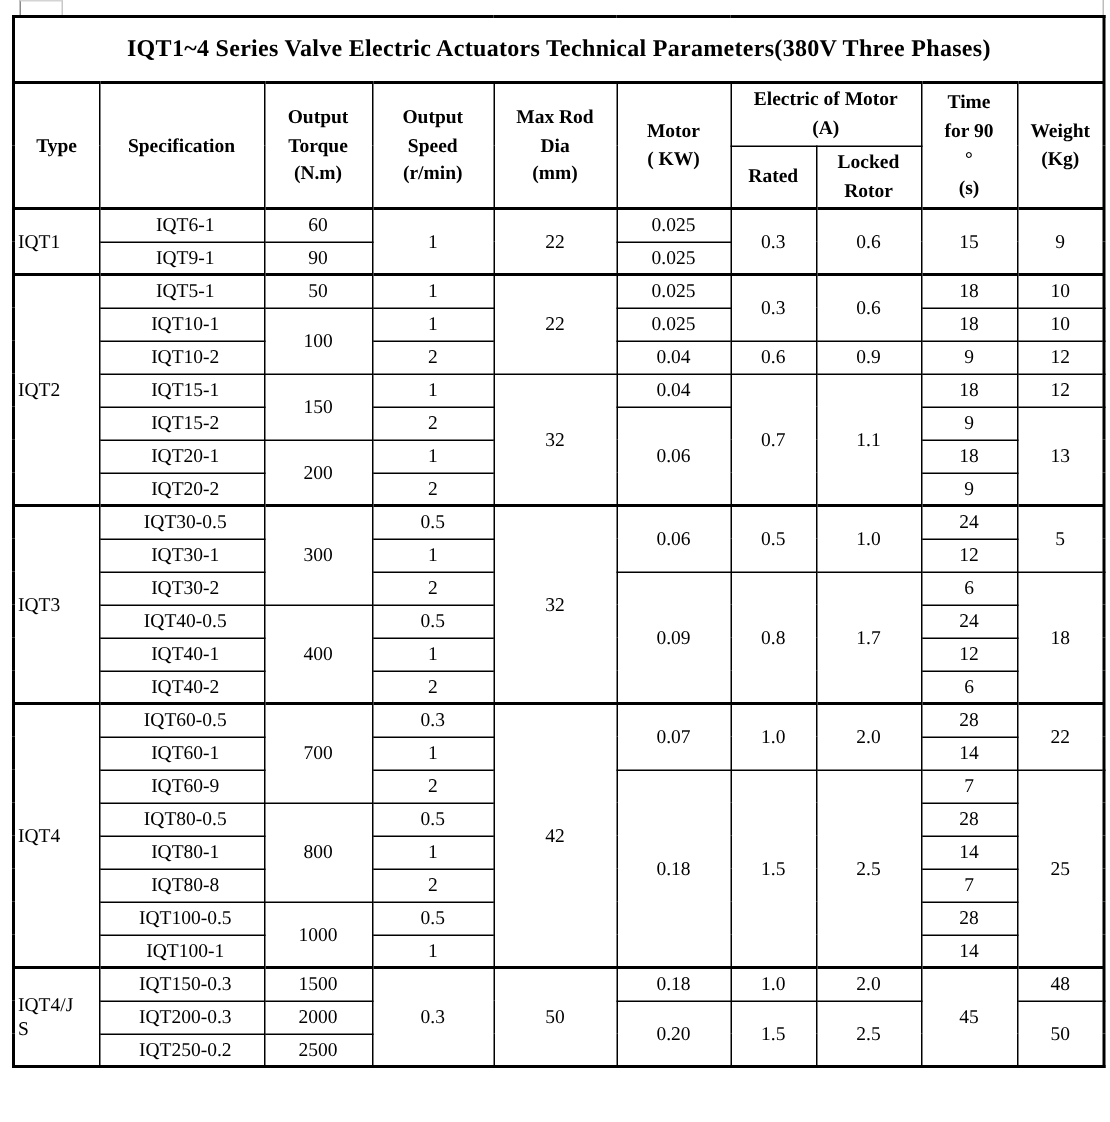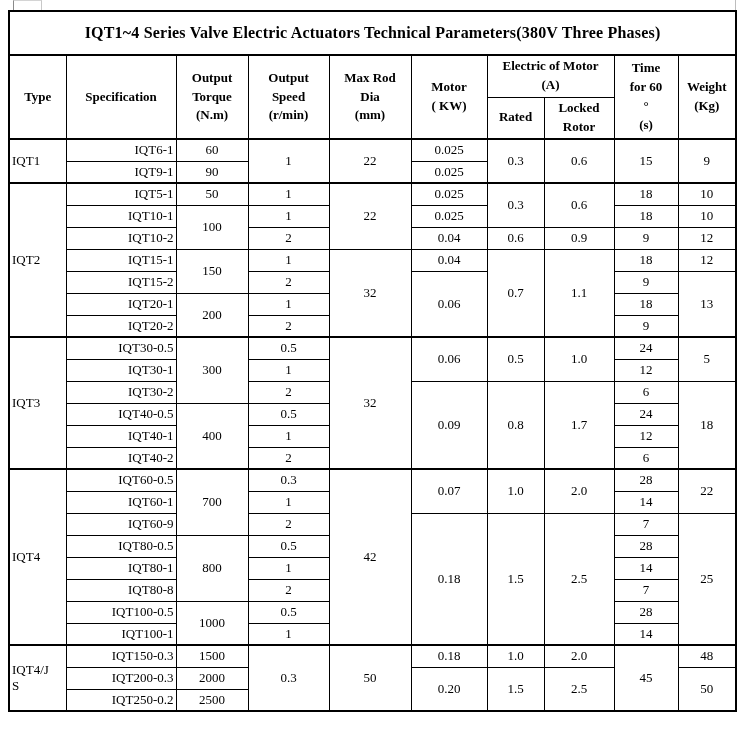--- a/index.html
+++ b/index.html
@@ -19,21 +19,21 @@
 
   td.title { height:42px; font-size:16px; font-weight:bold; text-align:center; letter-spacing:0.2px;margin-top:20px; }
 
   th { font-weight:bold; text-align:center; white-space:pre-line; line-height:1.45; }
   tr.head1 { height:42px; }
   tr.head2 { height:42px; }
 
   tr.r { height:22px; }
   td.c   { text-align:center; line-height:1.1; }
   td.typ { text-align:left; font-weight:normal; white-space:pre-line; line-height:1.25; }
-  td.spec{ text-align:right; padding-left:7px; line-height:1.1; }
+  td.spec{ text-align:center; padding-left:7px; line-height:1.1; }
 </style>
 </head>
 <body>
 
 <div class="page">
   <div class="artifact-tl"></div>
   <div class="artifact-tr"></div>
 
   <table class="params">
     <colgroup>
@@ -64,21 +64,21 @@
 Speed
 (r/min)</th>
         <th rowspan="2">Max Rod
 Dia
 (mm)</th>
         <th rowspan="2">Motor
 ( KW)</th>
         <th colspan="2">Electric of Motor
 (A)</th>
         <th rowspan="2">Time
-for 60
+for 90
 °
 (s)</th>
         <th rowspan="2">Weight
 (Kg)</th>
       </tr>
       <tr class="head2">
         <th>Rated</th>
         <th>Locked
 Rotor</th>
       </tr>

